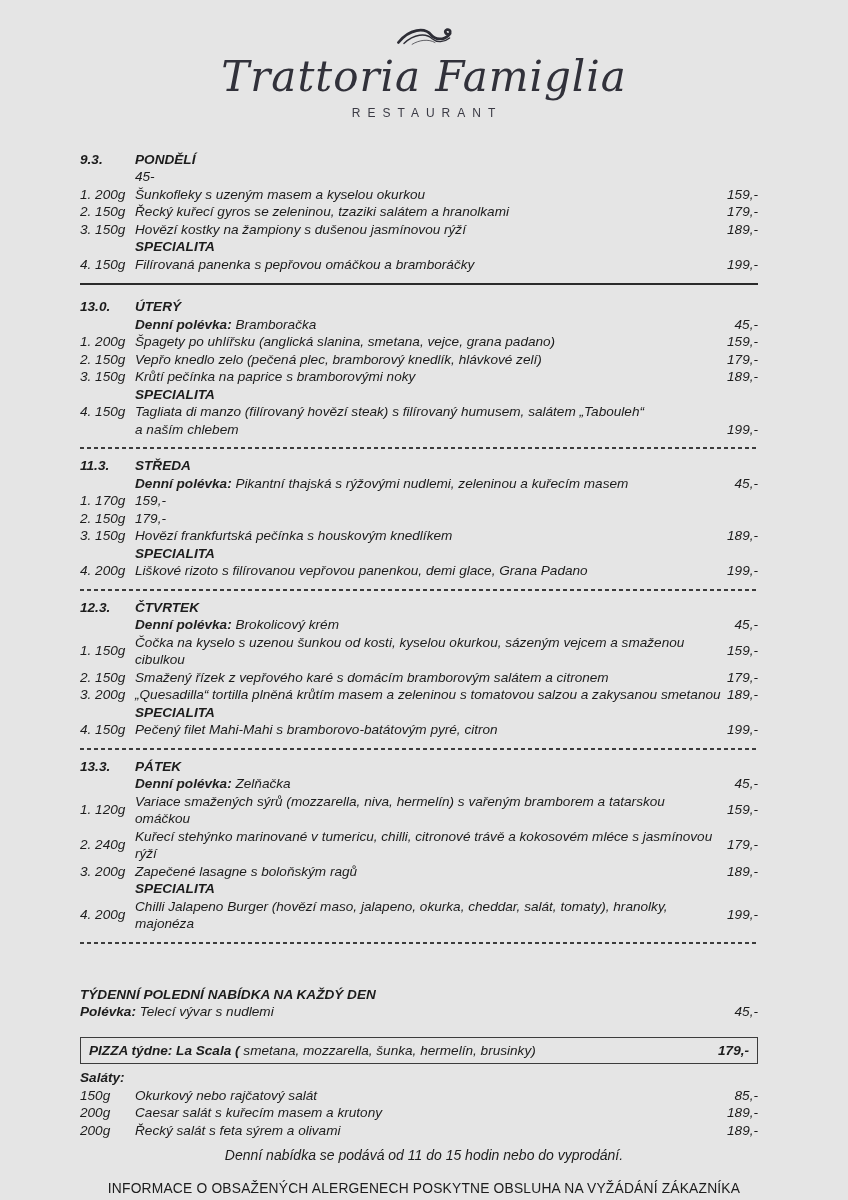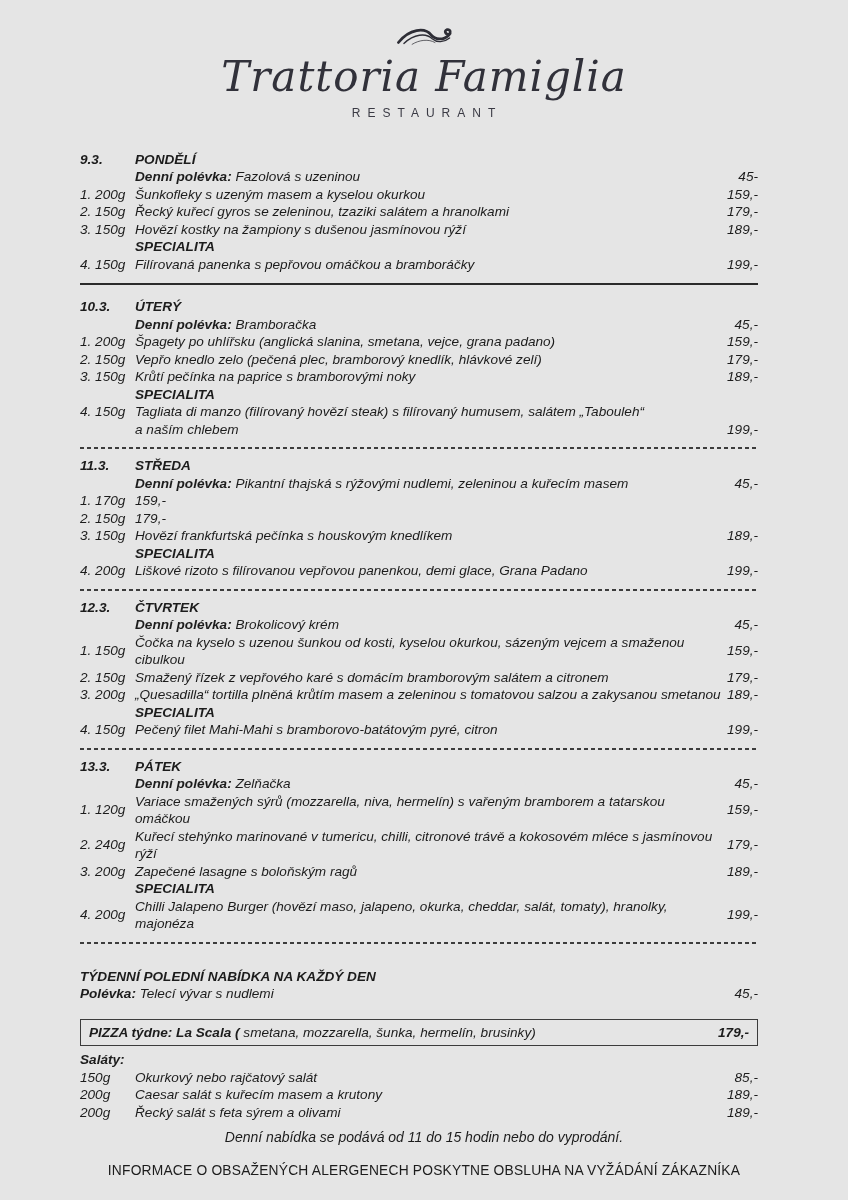--- a/index.html
+++ b/index.html
@@ -23,21 +23,21 @@
   
   .content{padding:0 90px 0 80px;margin-top:28px;}
   .row{display:flex;align-items:center;}
   .c1{flex:0 0 55px;}
   .c2{flex:1 1 auto;min-width:0;padding-right:6px;}
   .c3{flex:0 0 auto;text-align:right;white-space:nowrap;}
   .b{font-weight:bold;}
   .sep-solid{border-top:2px solid #2b2b2b;margin:10px 0 13px 0;}
   .sep-dash{height:2px;margin:9px 0 8px 0;
     background:repeating-linear-gradient(90deg,#3c3c3c 0 4px,transparent 4px 7px);}
-  .weekly{margin-top:24px;}
+  .weekly{margin-top:42px;}
   .pizza-box{
     display:flex;align-items:center;border:1px solid #3c3c3c;
     padding:4px 8px;margin-top:16px;
   }
   .pizza-box .c2{padding-right:6px;}
   .salads{margin-top:5px;}
   .note{ text-align:center;margin-top:8px;font-style:italic;font-size:14px;}
   .allergens{text-align:center;margin-top:15px;font-style:normal;font-size:13.8px;letter-spacing:.2px;}
 </style>
 </head>
@@ -57,21 +57,20 @@
 
   <div class="content">
 
     <section>
       <div class="row">
         <span class="c1 b">9.3.</span>
         <span class="c2 b">PONDĚLÍ</span>
       </div>
       <div class="row">
         <span class="c1"></span>
-        <span class="c2"><span class="b">Denní polévka:</span> <span>Fazolová s uzeninou</span></span>
         <span class="c3">45-</span>
       </div>
       <div class="row">
         <span class="c1">1. 200g</span>
         <span class="c2">Šunkofleky s uzeným masem a kyselou okurkou</span>
         <span class="c3">159,-</span>
       </div>
       <div class="row">
         <span class="c1">2. 150g</span>
         <span class="c2">Řecký kuřecí gyros se zeleninou, tzaziki salátem a hranolkami</span>
@@ -89,21 +88,21 @@
       <div class="row">
         <span class="c1">4. 150g</span>
         <span class="c2">Filírovaná panenka s pepřovou omáčkou a bramboráčky</span>
         <span class="c3">199,-</span>
       </div>
     </section>
     <div class="sep-solid"></div>
 
     <section>
       <div class="row">
-        <span class="c1 b">10.3.</span>
+        <span class="c1 b">13.0.</span>
         <span class="c2 b">ÚTERÝ</span>
       </div>
       <div class="row">
         <span class="c1"></span>
         <span class="c2"><span class="b">Denní polévka:</span> <span>Bramboračka</span></span>
         <span class="c3">45,-</span>
       </div>
       <div class="row">
         <span class="c1">1. 200g</span>
         <span class="c2">Špagety po uhlířsku (anglická slanina, smetana, vejce, grana padano)</span>

